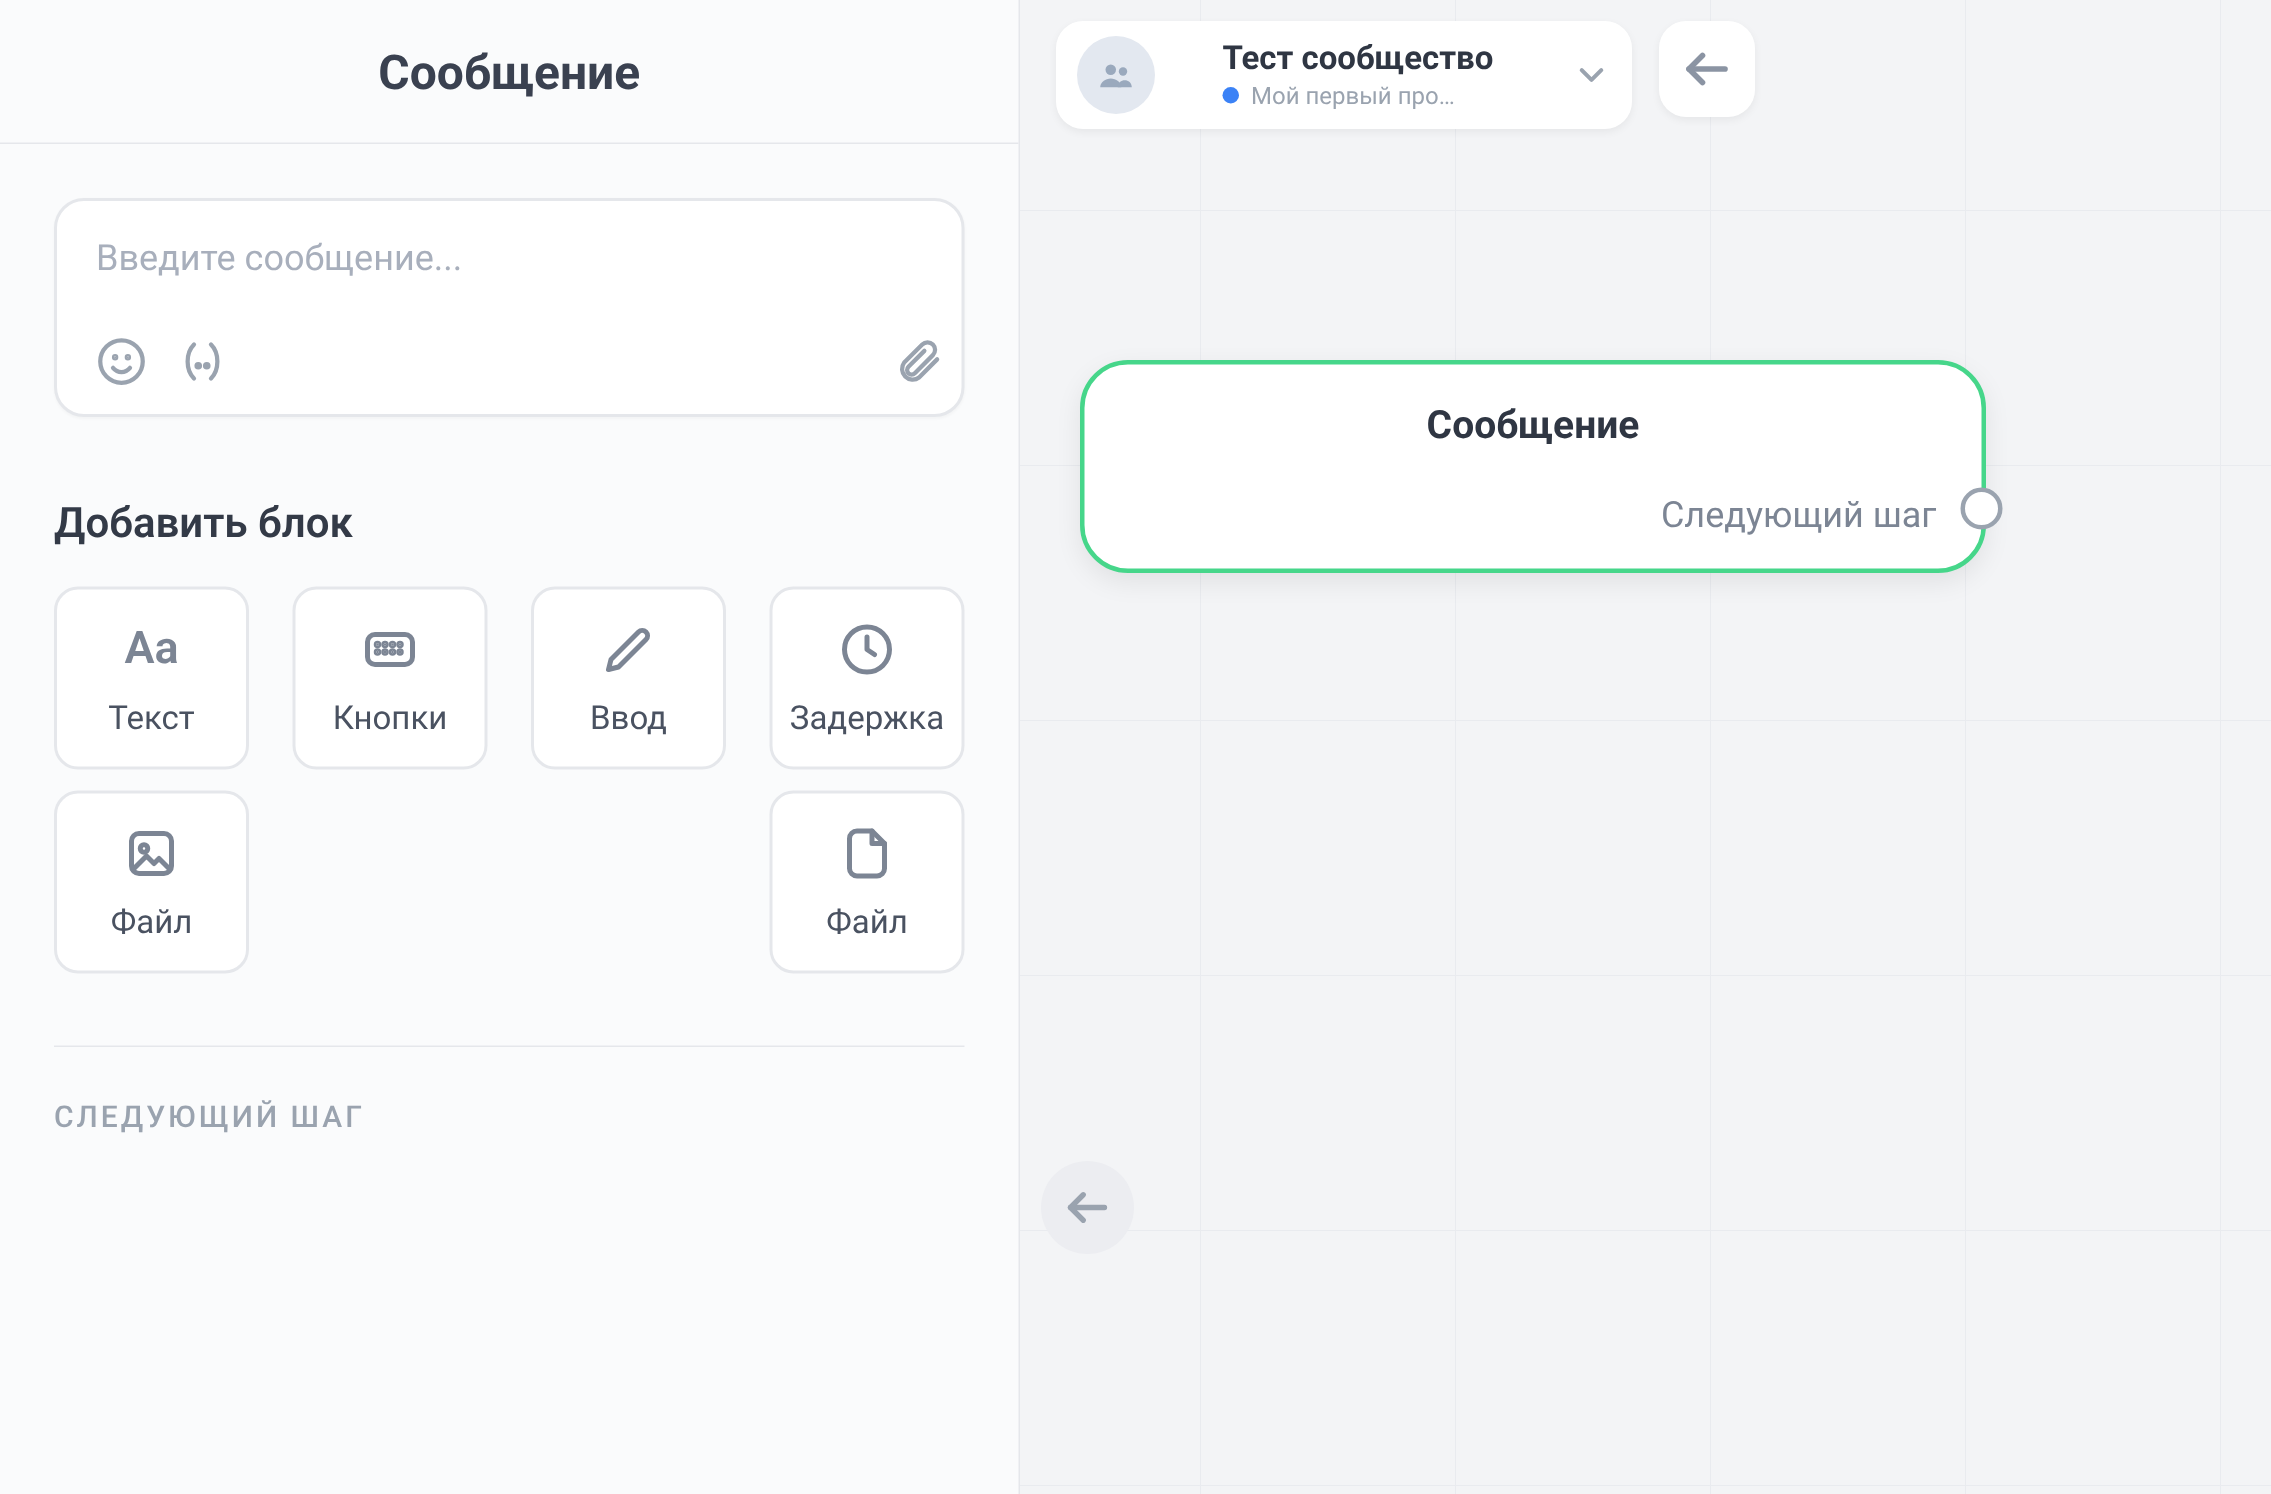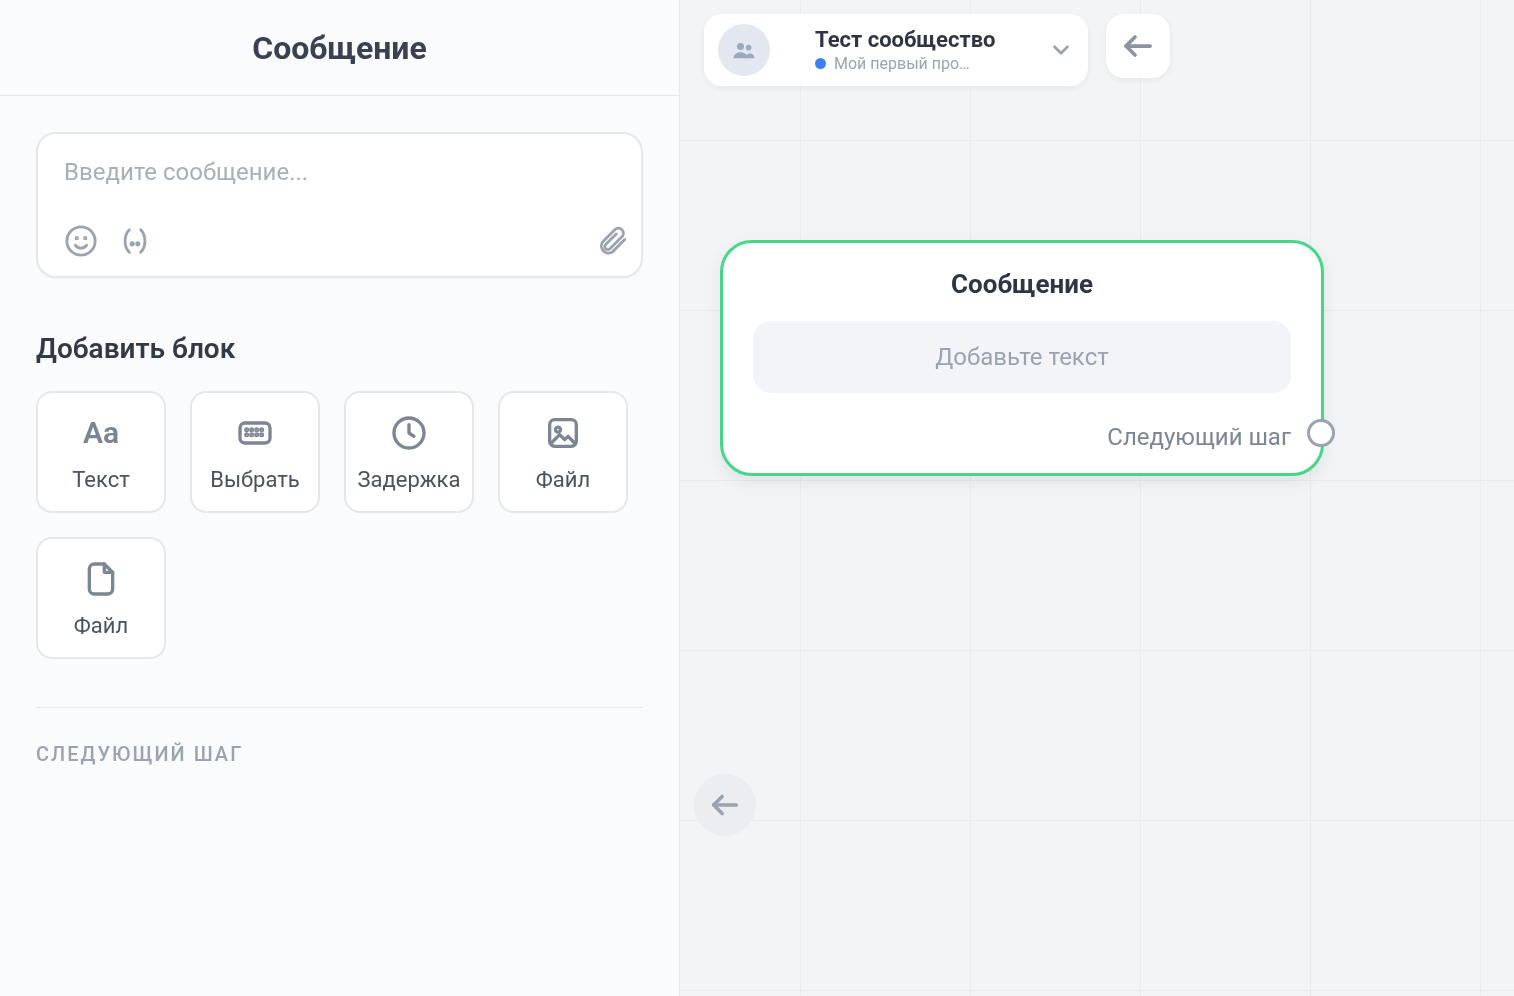--- a/index.html
+++ b/index.html
@@ -74,21 +74,22 @@
   .section-heading {
     font-size: 28px;
     font-weight: 600;
     color: #333a47;
     margin-top: 54px;
     margin-bottom: 26px;
   }
   .block-grid {
     display: flex;
     flex-wrap: wrap;
-    gap: 24px;
+    gap: 14px;
+    justify-content: space-between;
   }
   .block-tile {
     width: 130px;
     height: 122px;
     background: #ffffff;
     border: 2px solid #e5e7eb;
     border-radius: 16px;
     display: flex;
     flex-direction: column;
     align-items: center;
@@ -311,23 +312,31 @@
               <circle cx="7" cy="10" r="0.5" fill="currentColor"></circle>
               <circle cx="10" cy="10" r="0.5" fill="currentColor"></circle>
               <circle cx="13" cy="10" r="0.5" fill="currentColor"></circle>
               <circle cx="16" cy="10" r="0.5" fill="currentColor"></circle>
               <circle cx="7" cy="13" r="0.5" fill="currentColor"></circle>
               <circle cx="10" cy="13" r="0.5" fill="currentColor"></circle>
               <circle cx="13" cy="13" r="0.5" fill="currentColor"></circle>
               <circle cx="16" cy="13" r="0.5" fill="currentColor"></circle>
             </svg>
         </span>
-        <span class="tile-label">Выбрать</span>
-      </div>
-
+        <span class="tile-label">Кнопки</span>
+      </div>
+
+      <div class="block-tile">
+        <span class="tile-icon">
+          <svg viewBox="0 0 24 24" stroke-width="2" stroke-linecap="round" stroke-linejoin="round">
+              <path d="M4 20l4-1 11-11a2.1 2.1 0 0 0-3-3L5 16l-1 4z"></path>
+            </svg>
+        </span>
+        <span class="tile-label">Ввод</span>
+      </div>
 
       <div class="block-tile">
         <span class="tile-icon">
           <svg viewBox="0 0 24 24" stroke-width="2" stroke-linecap="round" stroke-linejoin="round">
               <circle cx="12" cy="12" r="9"></circle>
               <path d="M12 7v5l3 2"></path>
             </svg>
         </span>
         <span class="tile-label">Задержка</span>
       </div>
@@ -391,21 +400,20 @@
     <div class="chip-card chip-back">
       <svg viewBox="0 0 24 24" stroke-width="2.5" stroke-linecap="round" stroke-linejoin="round">
           <path d="M20 12H4"></path>
           <path d="M10 6l-6 6 6 6"></path>
         </svg>
     </div>
   </div>
 
   <div class="node-card">
     <div class="node-title">Сообщение</div>
-    <div class="node-placeholder">Добавьте текст</div>
     <div class="node-footer">
       <span class="node-next-label">Следующий шаг</span>
     </div>
     <span class="node-port"></span>
   </div>
 
   <div class="float-back">
     <svg viewBox="0 0 24 24" stroke-width="2.5" stroke-linecap="round" stroke-linejoin="round">
         <path d="M20 12H4"></path>
         <path d="M10 6l-6 6 6 6"></path>

